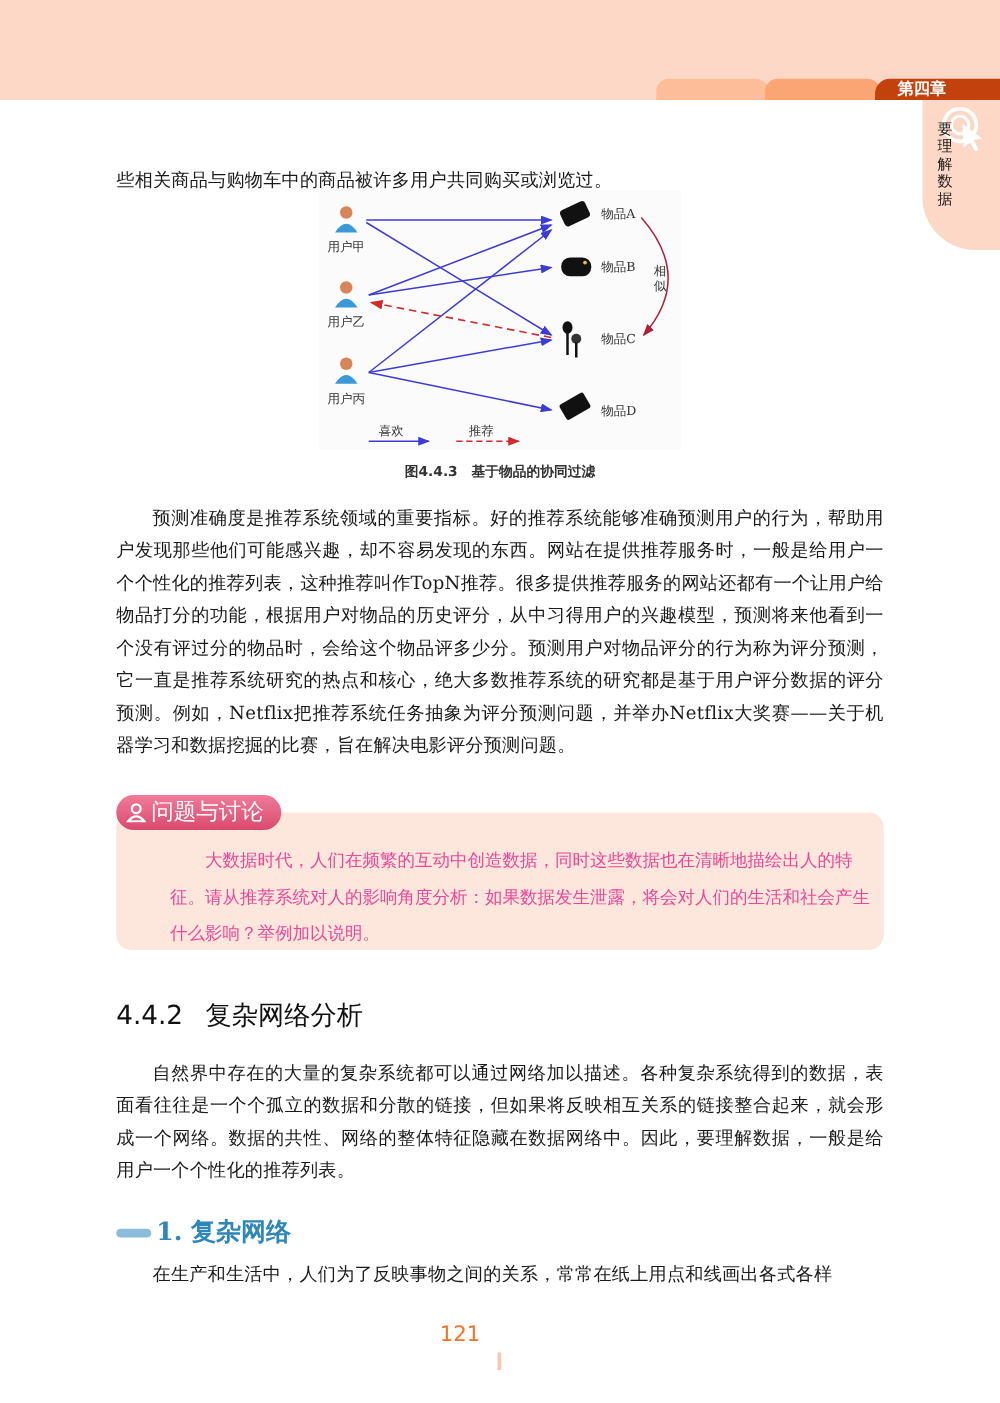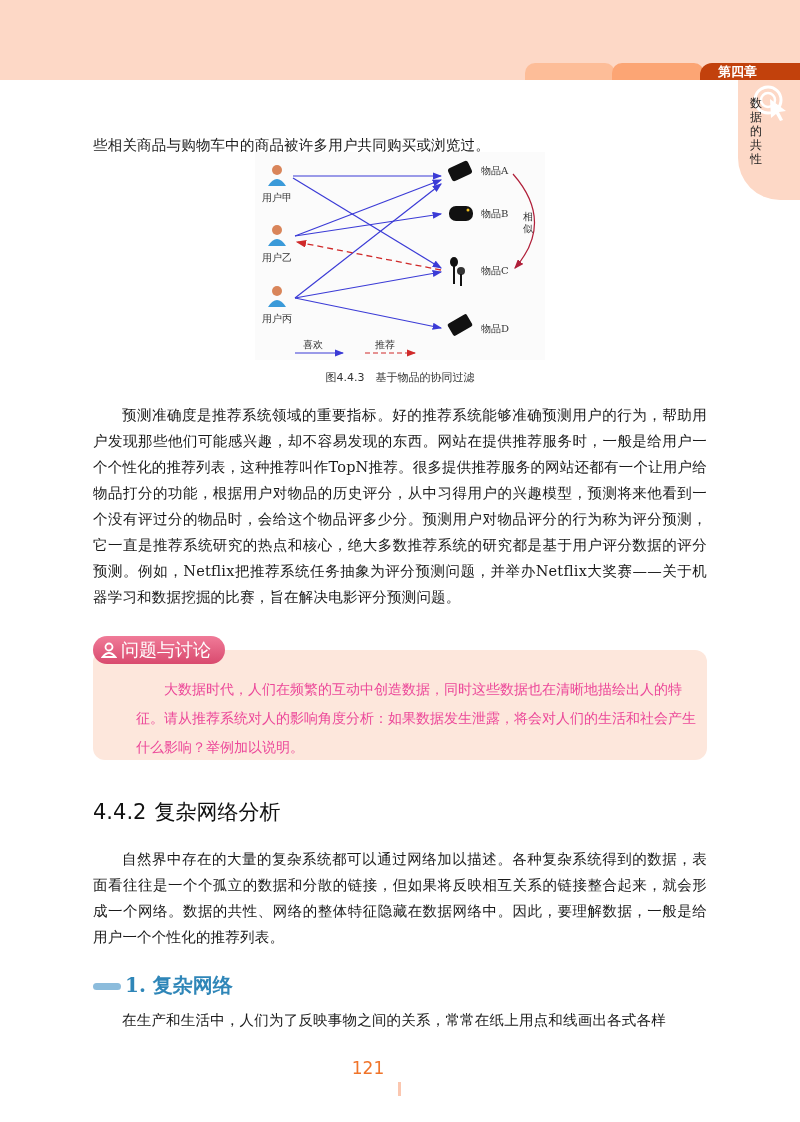--- a/index.html
+++ b/index.html
@@ -12,48 +12,48 @@
   .tab3 { left: 700px; width: 100px; background: #c2410c; color: #fff; font-family: "DejaVu Sans", sans-serif;
           font-size: 13px; font-weight: bold; line-height: 17px; padding-left: 18px; box-sizing: border-box; border-top-left-radius: 12px; border-top-right-radius: 0; }
   .side-tab { position: absolute; left: 738px; top: 80px; width: 62px; height: 120px; background: #fdd8c6;
               border-bottom-left-radius: 42px; }
   .side-icon { position: absolute; left: 752px; top: 84px; width: 40px; height: 40px; }
   .side-text { position: absolute; left: 750px; top: 96px; width: 14px; font-family: "DejaVu Sans", sans-serif;
                font-size: 12px; line-height: 14px; color: #222; }
   .para { position: absolute; left: 93px; width: 614px; font-size: 14.5px; line-height: 26px; text-align: justify; letter-spacing: 0.2px; }
   .indent { text-indent: 2em; }
   .figure { position: absolute; left: 255px; top: 152px; width: 290px; height: 208px; background: #fbfbfb; }
-  .caption { position: absolute; left: 0; width: 800px; top: 370px; text-align: center; font-family: "DejaVu Sans", sans-serif; font-size: 11px; color: #333; }
+  .caption { position: absolute; left: 0; width: 800px; top: 370px; text-align: center; font-family: "DejaVu Sans", sans-serif; font-size: 11px; color: #333; font-weight: bold; }
   .discuss-box { position: absolute; left: 93px; top: 650px; width: 614px; height: 110px; background: #fde7dc; border-radius: 12px; }
   .discuss-badge { position: absolute; left: 93px; top: 636px; width: 132px; height: 28px; border-radius: 14px;
                    background: linear-gradient(#f07b98, #d94a6e); color: #fff; font-family: "DejaVu Sans", sans-serif; font-size: 18px; line-height: 28px; }
   .discuss-badge .ico { position: absolute; left: 8px; top: 6px; width: 16px; height: 16px; }
   .discuss-badge .lbl { position: absolute; left: 28px; top: 0; }
   .discuss-text { position: absolute; left: 122px; width: 570px; top: 675px; font-family: "DejaVu Serif", serif; font-size: 14px; line-height: 29px; color: #ec4899; margin-left: 14px; }
   .section-title { position: absolute; left: 93px; top: 798px; font-family: "DejaVu Sans", sans-serif; font-size: 21px; color: #111; }
-  .section-title .num { margin-right: 8px; }
+  .section-title .num { margin-right: 18px; }
   .sub-title { position: absolute; left: 93px; top: 972px; font-family: "DejaVu Serif", serif; font-size: 20px; font-weight: bold; color: #2f86b8; }
   .sub-title .bar { display: inline-block; width: 28px; height: 7px; border-radius: 4px; background: #8cbcdc; vertical-align: middle; margin-right: 4px; }
   .page-num { position: absolute; left: 0; width: 736px; top: 1058px; text-align: center; font-family: "DejaVu Sans", sans-serif; font-size: 17px; color: #f0742a; }
   .page-tick { position: absolute; left: 398px; top: 1082px; width: 3px; height: 14px; background: #fbc7b0; }
 </style>
 </head>
 <body>
 
 <div class="header-band"></div>
 <div class="tab tab1"></div>
 <div class="tab tab2"></div>
 <div class="tab tab3">第四章</div>
 <div class="side-tab"></div>
 <svg class="side-icon" viewBox="0 0 40 40">
   <circle cx="16" cy="16" r="13" fill="none" stroke="#ffffff" stroke-width="3"></circle>
   <circle cx="16" cy="16" r="7" fill="none" stroke="#ffffff" stroke-width="2.5"></circle>
   <path d="M18 15 L34 27 L27 28 L31 36 L28 37 L24 30 L19 34 Z" fill="#ffffff"></path>
 </svg>
-<div class="side-text">数据的共性</div>
+<div class="side-text">要理解数据</div>
 
 <div class="para" style="top:120px;margin-top:12px;">些相关商品与购物车中的商品被许多用户共同购买或浏览过。</div>
 
 <div class="figure">
   <svg width="290" height="208" viewBox="0 0 290 208">
     <defs>
       <marker id="ab" markerWidth="8" markerHeight="6" refX="7" refY="3" orient="auto">
           <path d="M0,0 L8,3 L0,6 Z" fill="#3b3bd6"></path>
         </marker>
       <marker id="ar" markerWidth="8" markerHeight="6" refX="7" refY="3" orient="auto">

